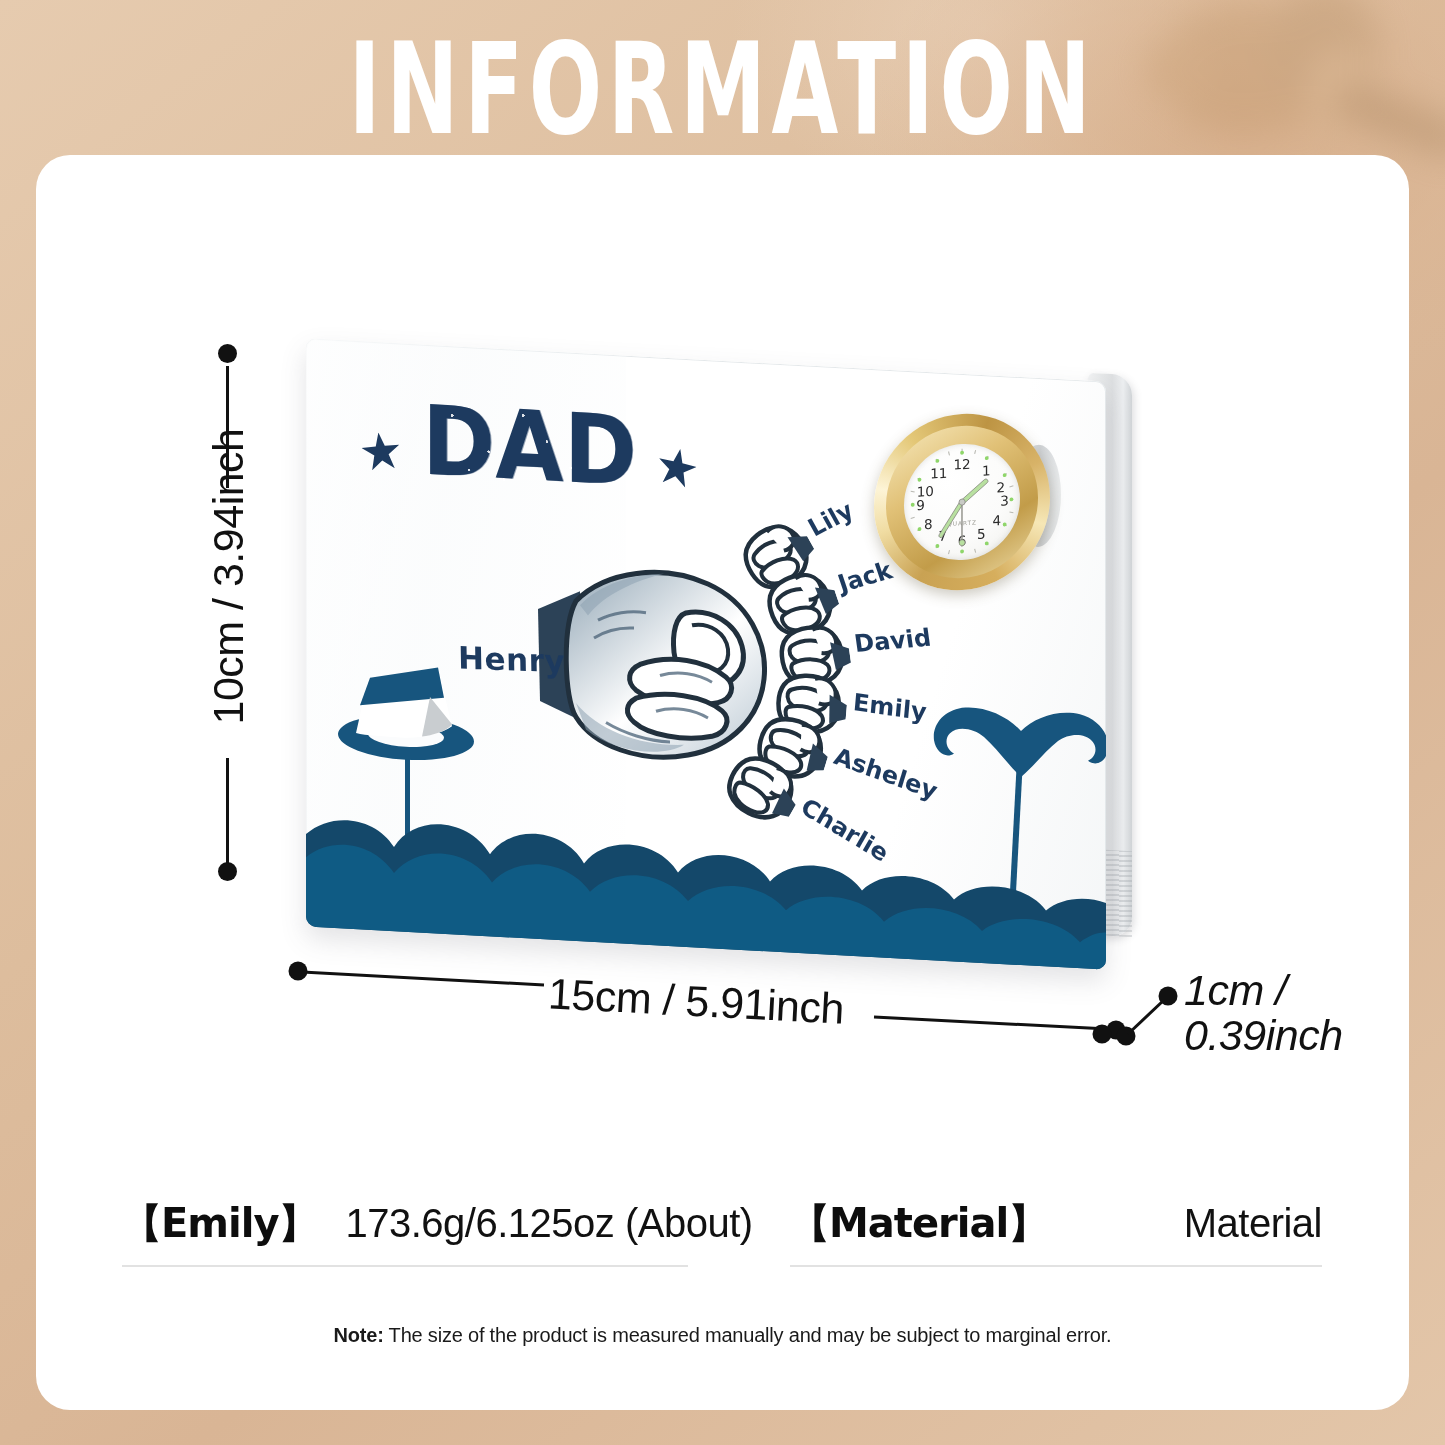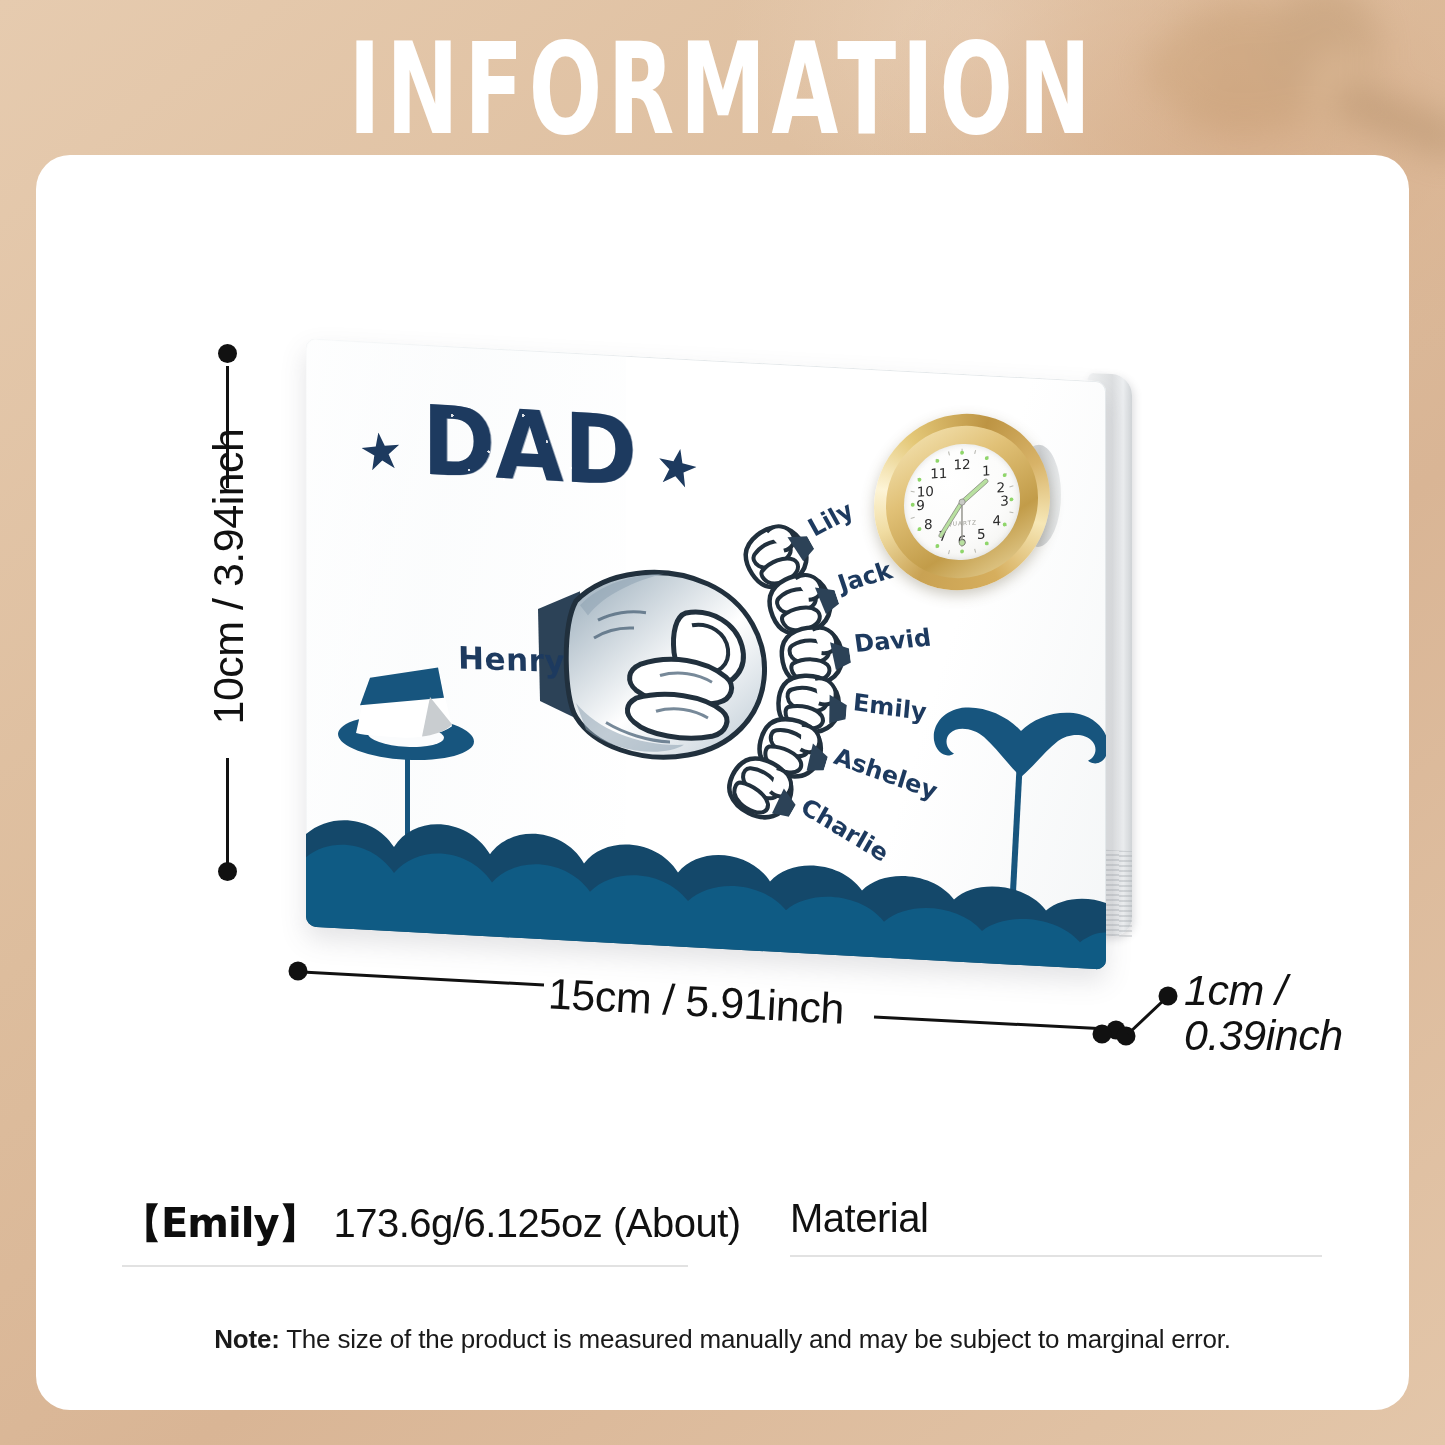--- a/index.html
+++ b/index.html
@@ -277,28 +277,28 @@
   .spec-key {
     font-family: "DejaVu Sans", sans-serif;
     font-size: 40px; font-weight: bold; color: #0d0d0d;
     letter-spacing: -1px;
   }
   .spec-val {
     font-family: "Liberation Sans", sans-serif;
     font-size: 40px; color: #111;
     letter-spacing: -0.5px;
   }
-  #spec-left .spec-val { margin-left: 16px; margin-right: auto; }
+  #spec-left .spec-val { margin-left: 28px; margin-right: auto; }
 
   
   #note {
     position:absolute; left: 0; top: 1324px; width: 1445px;
     text-align:center;
     font-family: "Liberation Sans", sans-serif;
-    font-size: 26px; color:#1a1a1a;
+    font-size: 20px; color:#1a1a1a;
     letter-spacing: -0.2px;
   }
   #note b { font-weight: bold; }
 </style>
 </head>
 <body>
 
 <div id="stage">
 
   <div id="bg-ghost">
@@ -578,20 +578,21 @@
 
   <div class="spec-col" id="spec-left">
     <div class="spec-row">
       <span class="spec-key">【Emily】</span>
       <span class="spec-val">173.6g/6.125oz (About)</span>
     </div>
   </div>
 
   <div class="spec-col" id="spec-right">
     <div class="spec-row">
+      <span class="spec-key">【Material】</span>
       <span class="spec-val">Material</span>
     </div>
   </div>
 
   <div id="note">
     <b>Note:</b><span> The size of the product is measured manually and may be subject to marginal error.</span>
   </div>
 
 </div>
 

